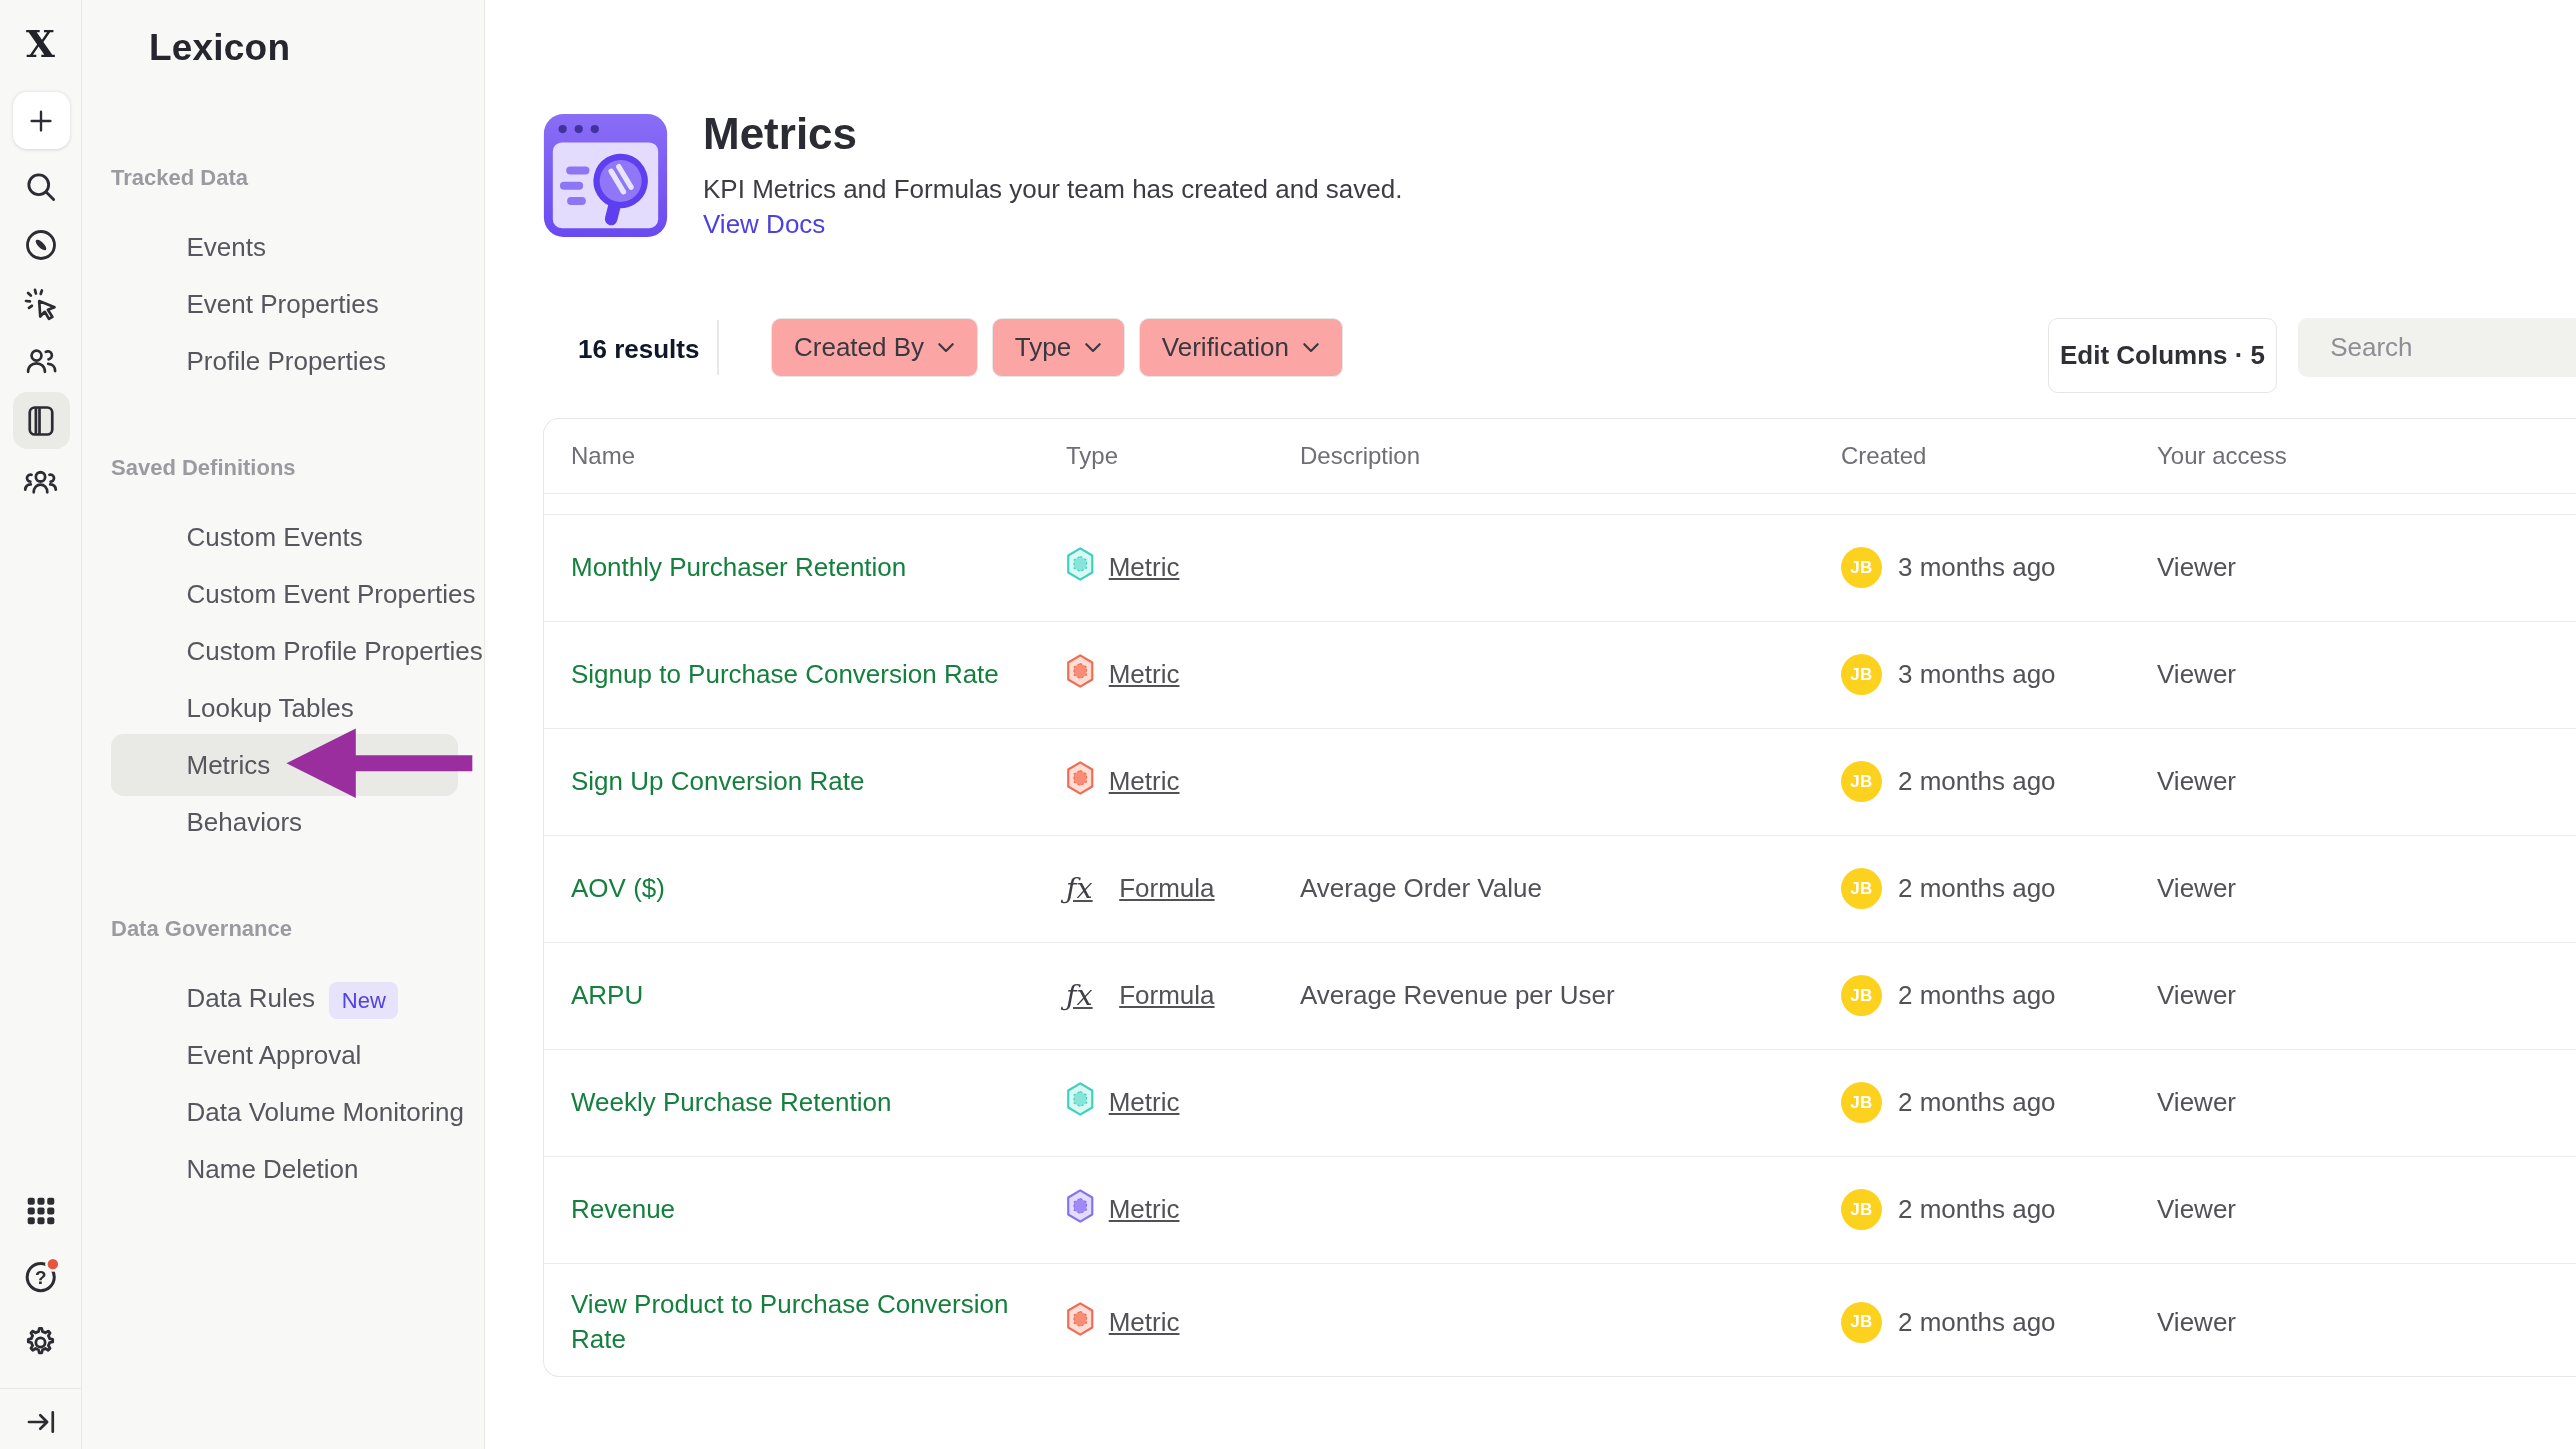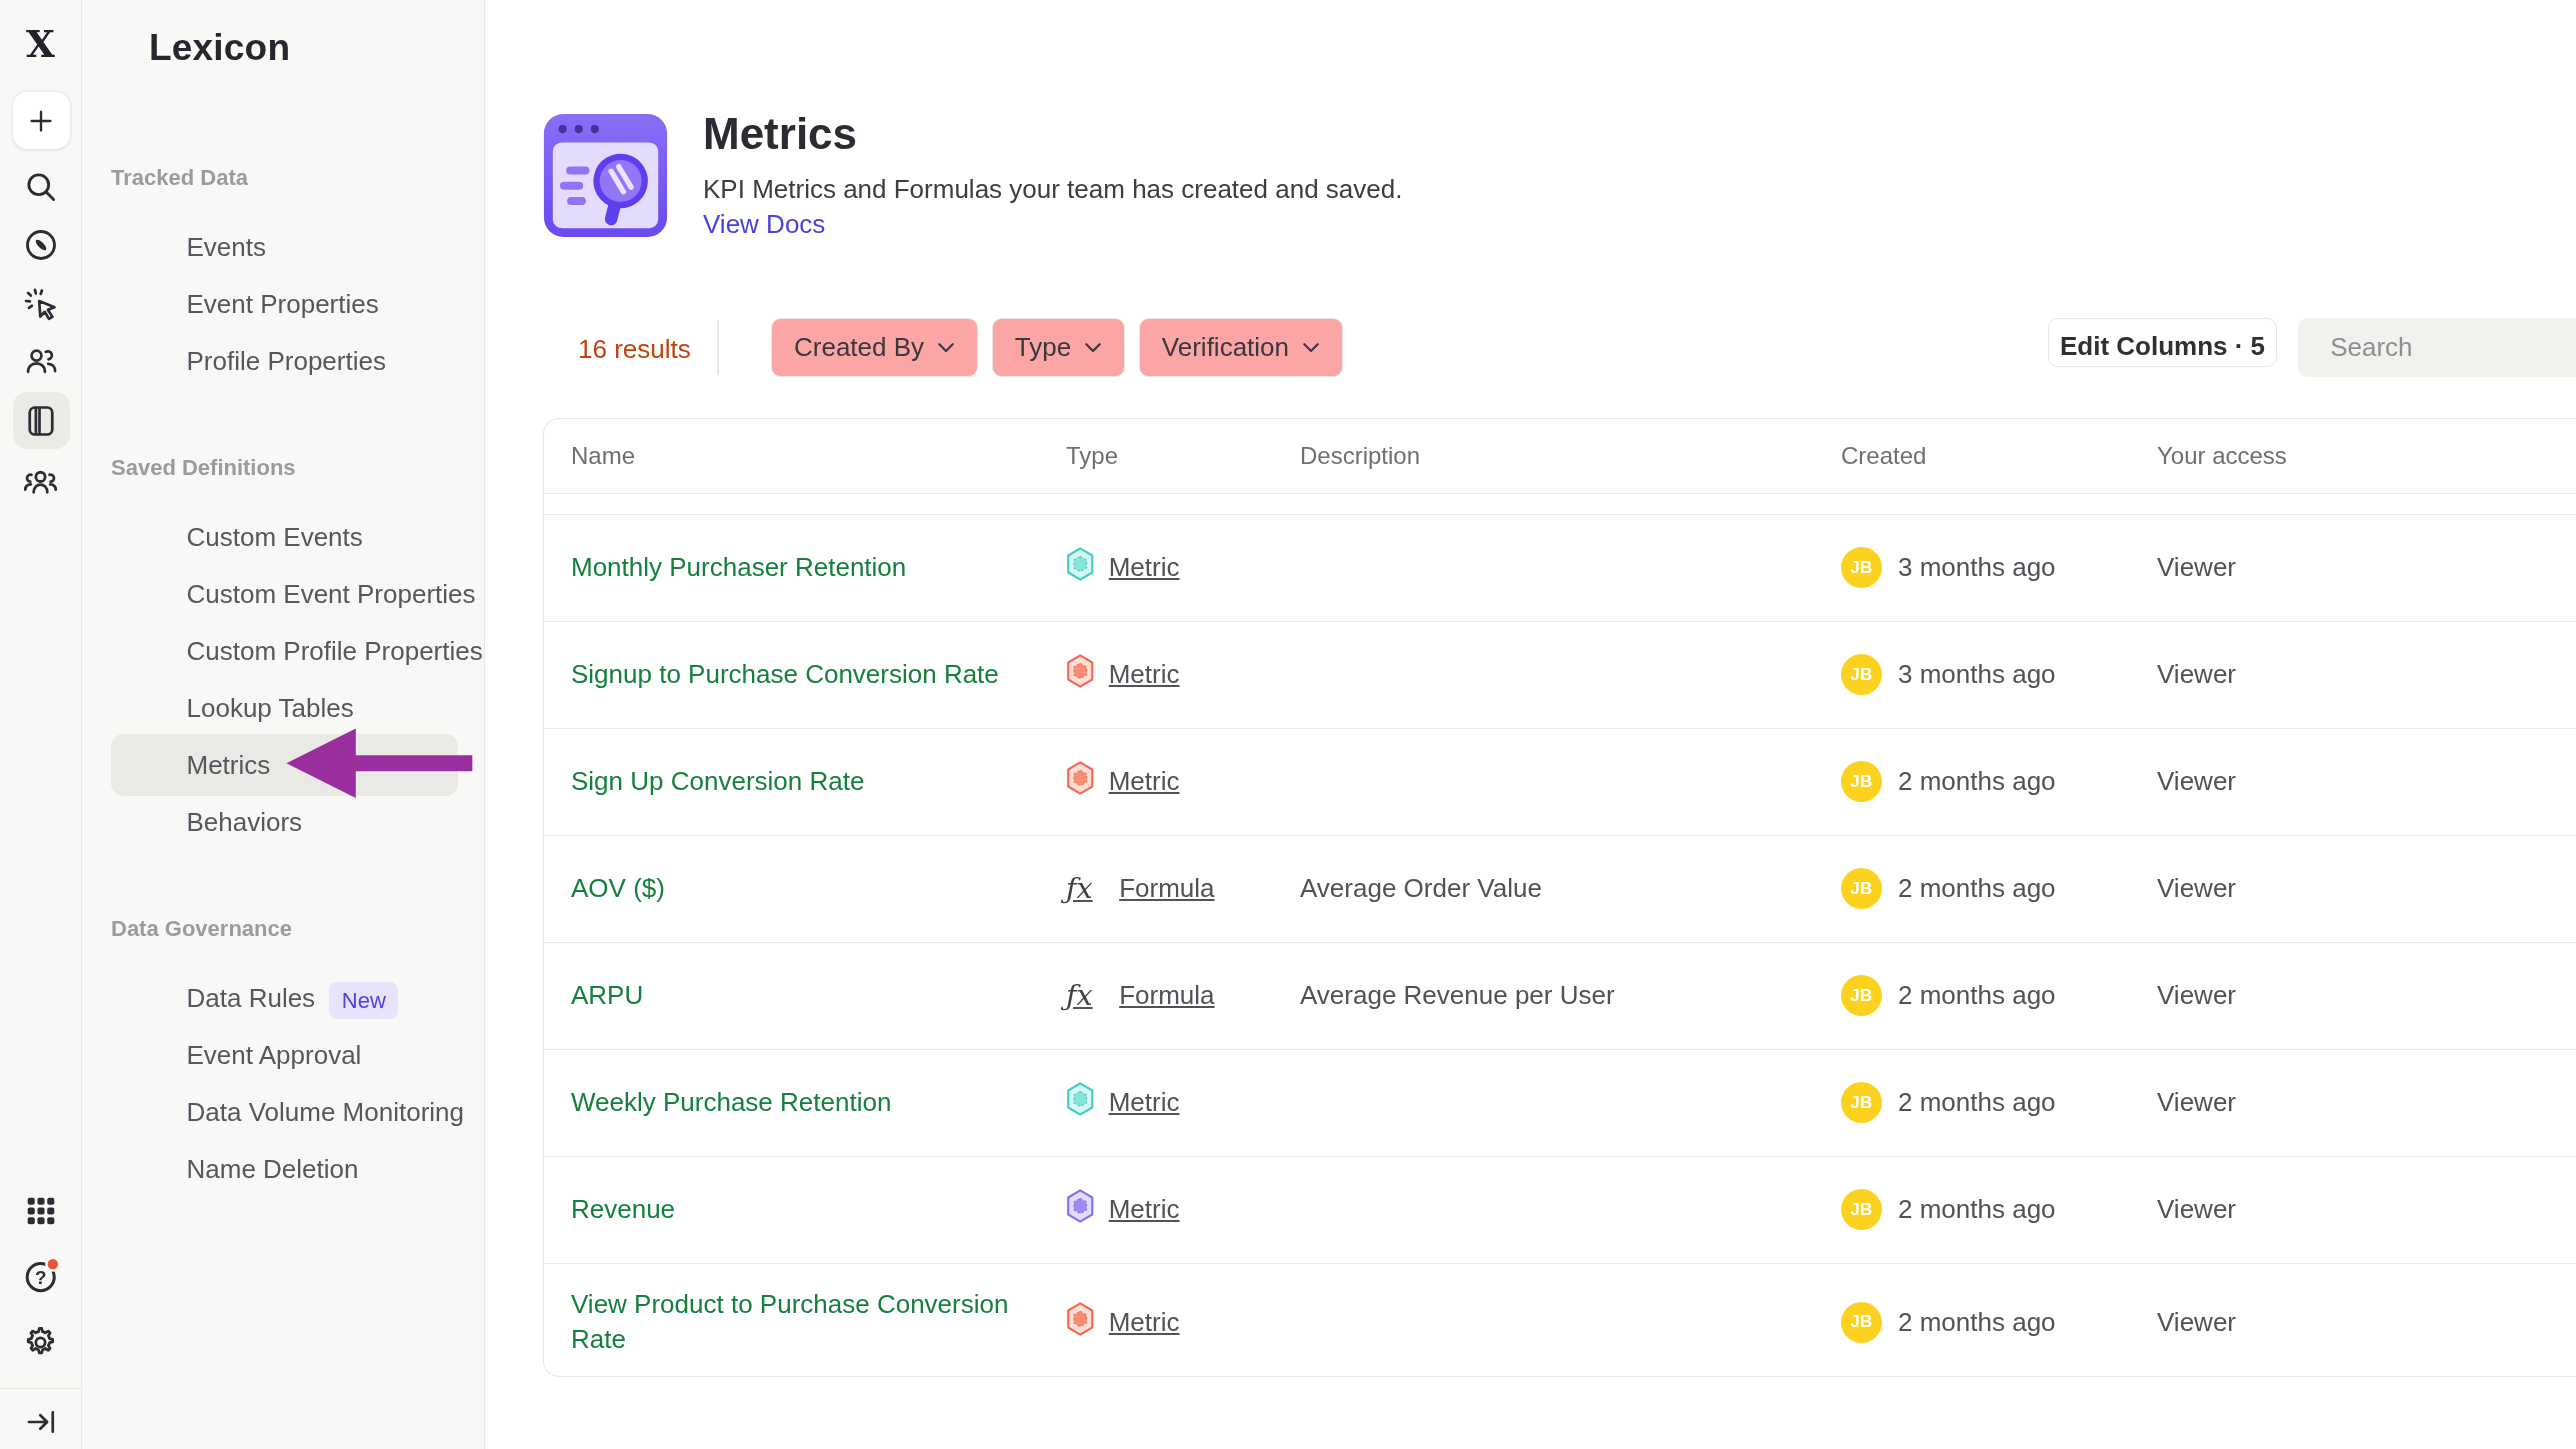--- a/index.html
+++ b/index.html
@@ -23,25 +23,25 @@
   .side-item.active { background:#e9e9e6; }
   .new-badge { display:inline-block; margin-left:14.2px; padding:0 12.5px; height:37px; line-height:37px; border-radius:8px; background:#e7e3fb; color:#4f41e6; font-size:22px; font-weight:500; vertical-align:middle; }
 
   
   .page-head-icon { position:absolute; left:543px; top:113px; width:125px; height:125px; }
   .page-title { position:absolute; left:703px; top:109px; font-size:44px; font-weight:700; color:#2b2b33; }
   .page-desc { position:absolute; left:703px; top:174px; font-size:26px; color:#3c3c43; }
   .docs-link { position:absolute; left:703px; top:209px; font-size:26px; font-weight:500; color:#4b41e0; cursor:pointer; }
 
   
-  .results-count { position:absolute; left:578px; top:334px; font-size:26px; font-weight:400; color:#c2410c; }
+  .results-count { position:absolute; left:578px; top:334px; font-size:26px; font-weight:700; color:#0f172a; }
   .tb-divider { position:absolute; left:717px; top:320px; width:1.8px; height:55px; background:#e7e7e4; }
   #chips { position:absolute; left:771px; top:318px; display:flex; gap:14.2px; }
   .chip { display:flex; align-items:center; gap:12.5px; height:59px; padding:0 22px; background:#fca5a5; border:1.8px solid #e6e6e3; border-radius:9.8px; font-size:26px; font-weight:500; color:#38383f; cursor:pointer; white-space:nowrap; }
-  .btn-outline { position:absolute; left:2048px; top:318px; width:229px; height:49px; line-height:55px; text-align:center; background:#fff; border:1.8px solid #e6e6e3; border-radius:9.8px; font-size:26px; font-weight:600; color:#2f2f36; cursor:pointer; white-space:nowrap; }
+  .btn-outline { position:absolute; left:2048px; top:318px; width:229px; height:75px; line-height:55px; text-align:center; background:#fff; border:1.8px solid #e6e6e3; border-radius:9.8px; font-size:26px; font-weight:600; color:#2f2f36; cursor:pointer; white-space:nowrap; }
   .searchbox { position:absolute; left:2298px; top:318px; width:278px; height:59px; background:#f1f1ee; border-radius:9.8px 0 0 9.8px; display:flex; align-items:center; padding:0 18px; gap:14.2px; }
   .searchbox input { flex:1; border:none; outline:none; background:transparent; font-size:26px; color:#3c3c43; font-family:"Liberation Sans",sans-serif; }
   .searchbox input::placeholder { color:#8e8e94; }
 
   
   #table-card { position:absolute; left:543px; top:418px; width:2033px; height:959px; background:#fff; border:0.9px solid #e7e7e4; border-right:none; border-radius:16px 0 0 16px; overflow:hidden; }
   .tr { display:grid; grid-template-columns:495px 234px 541px 316px 1fr; align-items:center; padding-left:27px; }
   .tr.head { height:75px; border-bottom:0.9px solid #ececea; }
   .tr.head .th { font-size:24px; font-weight:500; color:#6e6e74; }
   .tr.sliver { height:20.5px; border-bottom:0.9px solid #ececea; }

